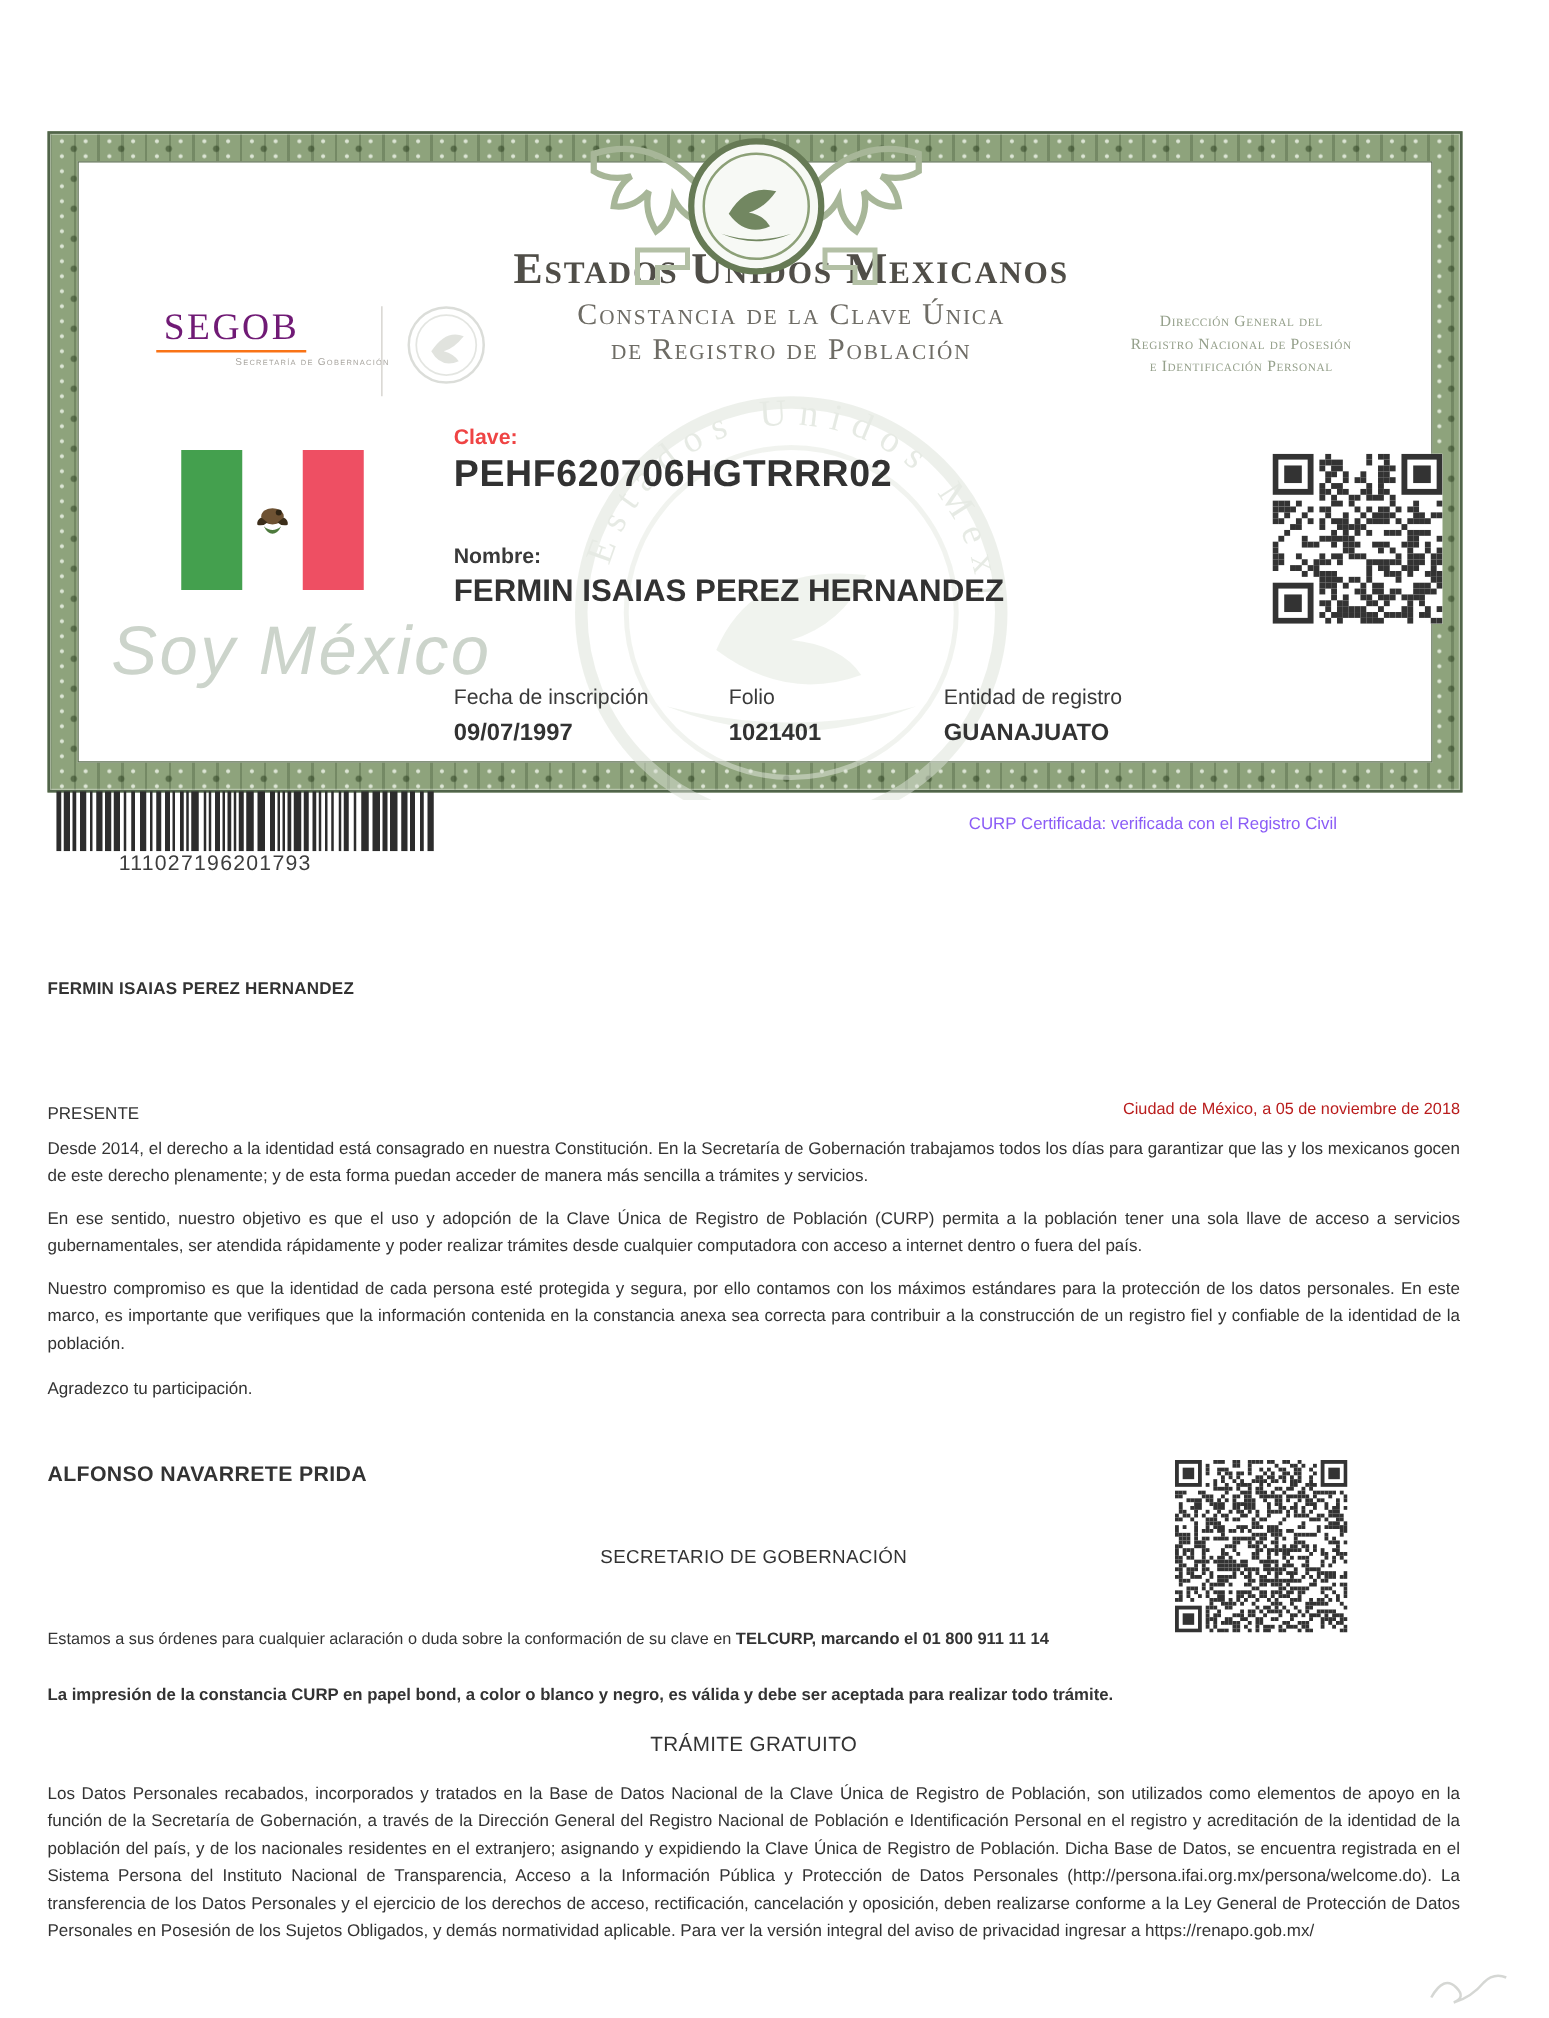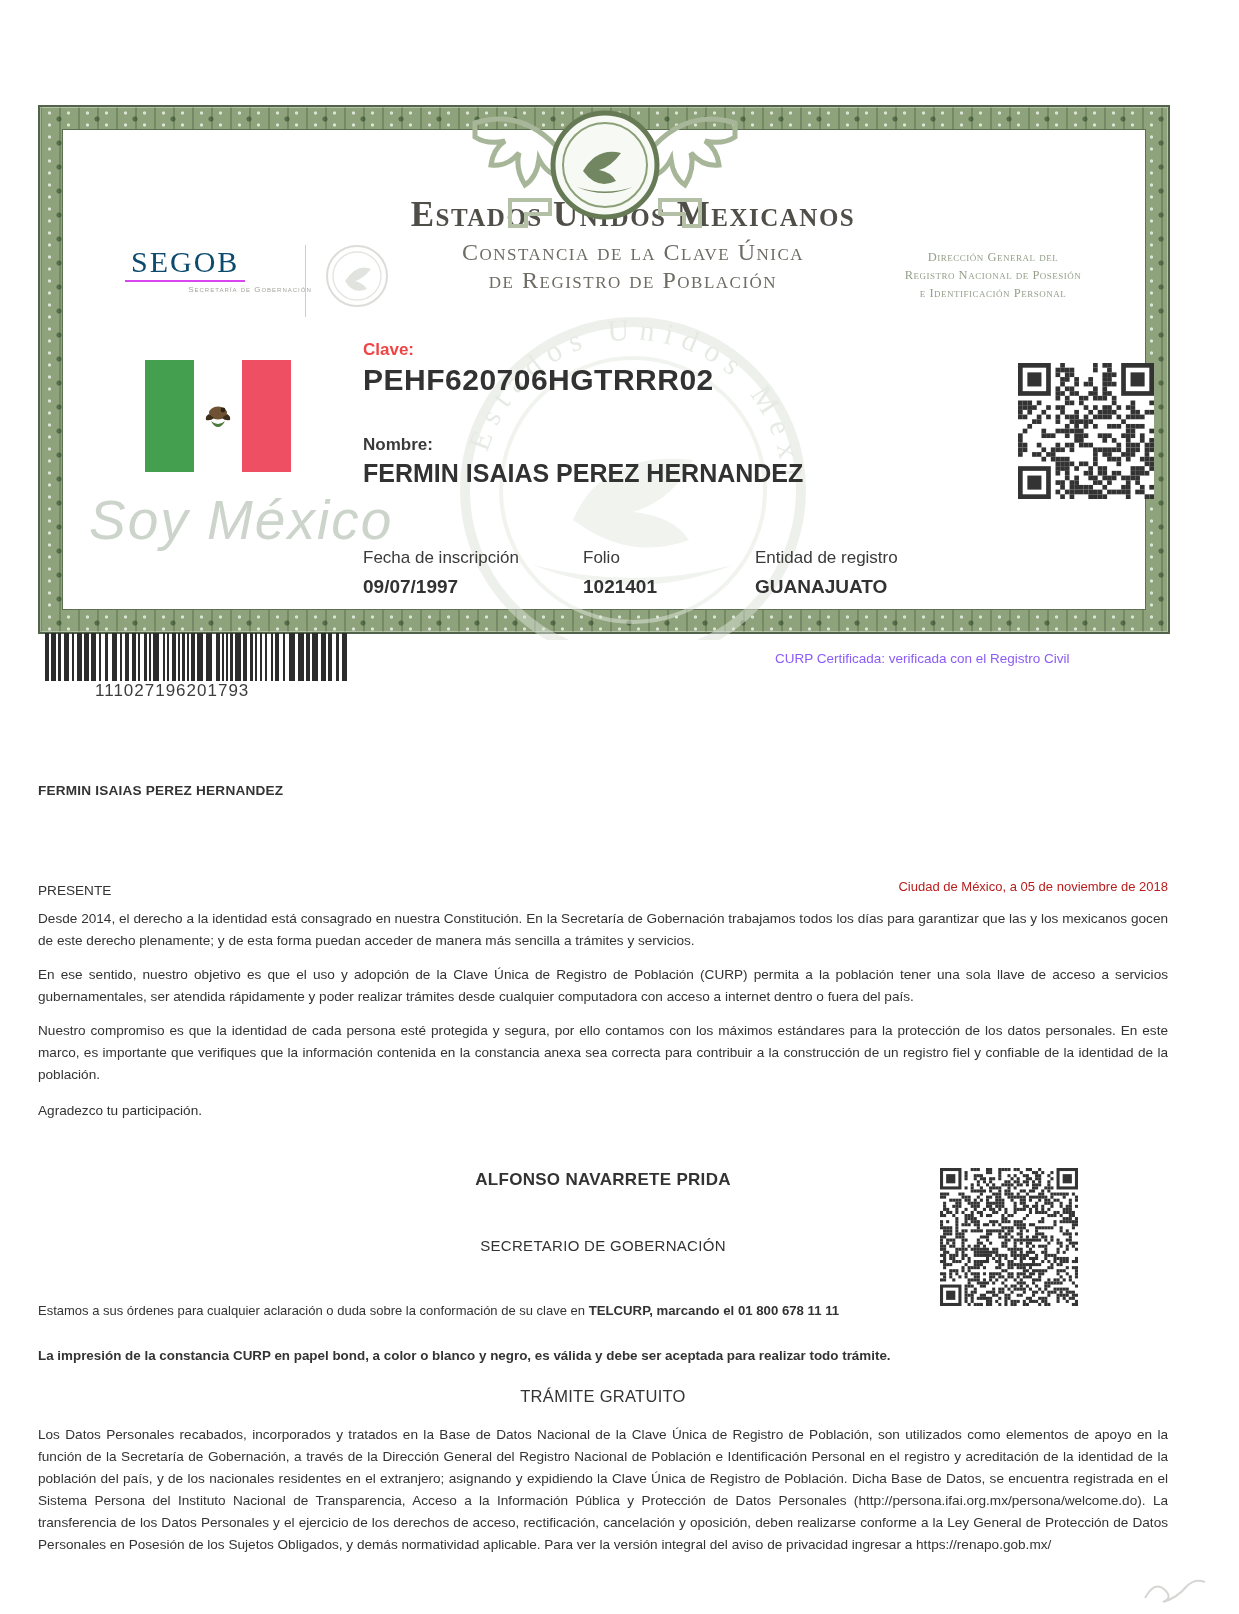--- a/index.html
+++ b/index.html
@@ -13,21 +13,21 @@
           radial-gradient(circle, rgba(46,66,34,.55) 2.2px, transparent 3px),
           radial-gradient(circle, rgba(240,245,235,.8) 1.2px, transparent 2px),
           repeating-linear-gradient(90deg, rgba(50,70,40,.28) 0 2px, transparent 2px 19px);
         background-size:38px 24px, 19px 12px, auto;
         border:2px solid #51644a; box-shadow:inset 0 0 0 1px rgba(255,255,255,.35);}
   .cert-inner{position:absolute;left:22px;top:22px;right:22px;bottom:22px;background:#fff;border:1px solid #5c6f50;}
 
   .seal-top{left:415px;top:-2px;width:300px;height:190px;pointer-events:none;}
 
   .segob{left:62px;top:115px;width:250px;}
-  .segob-name{font-family:"Liberation Serif",serif;font-size:30px;letter-spacing:2px;color:#0c4a6e;border-bottom:2px solid #d946ef;display:inline-block;padding:0 6px 1px;}
+  .segob-name{font-family:"Liberation Serif",serif;font-size:30px;letter-spacing:2px;color:#701a75;border-bottom:2px solid #f97316;display:inline-block;padding:0 6px 1px;}
   .segob-sub{font-size:8px;letter-spacing:1px;color:#a7a49e;margin-top:3px;text-align:center;font-variant:small-caps;}
   .segob-divider{left:180px;top:0px;width:1px;height:72px;background:#cfcdc8;}
   .segob-seal{left:196px;top:-12px;width:72px;height:86px;opacity:.35;}
 
   .title-block{left:220px;top:65px;width:700px;text-align:center;font-family:"Liberation Serif",serif;}
   .title-main{font-size:35px;font-variant:small-caps;letter-spacing:1.5px;color:#504e48;font-weight:bold;}
   .title-sub{font-size:24px;font-variant:small-caps;letter-spacing:1.5px;color:#6e6c65;margin-top:4px;}
   .title-sub2{font-size:24px;font-variant:small-caps;letter-spacing:1.5px;color:#6e6c65;margin-top:1px;}
 
   .dept{left:780px;top:118px;width:300px;text-align:center;font-family:"Liberation Serif",serif;
@@ -65,21 +65,21 @@
   .curp-status{left:775px;top:651px;font-size:13.5px;color:#8b5cf6;}
 
   
   .letter{left:38px;top:780px;width:1130px;font-size:13.6px;line-height:1.62;color:#333;}
   .recipient{font-weight:bold;font-size:13.6px;letter-spacing:.2px;}
   .salutation{margin-top:78px;font-size:13.6px;}
   .dateline{position:absolute;right:0;top:96px;font-size:13px;color:#b91c1c;}
   .para{text-align:justify;margin-top:12px;}
   .p1{margin-top:6px;}
   .closing{margin-top:14px;}
-  .sig-name{margin-top:44px;text-align:center;font-weight:bold;font-size:17px;letter-spacing:.3px;}
+  .sig-name{margin-top:44px;text-align:left;font-weight:bold;font-size:17px;letter-spacing:.3px;}
   .sig-title{margin-top:40px;text-align:center;font-size:15px;letter-spacing:.3px;}
   .contact-line{margin-top:42px;font-size:13px;}
   .contact-line b{font-size:13.2px;}
   .print-notice{margin-top:24px;font-weight:bold;font-size:13.4px;}
   .free-notice{margin-top:16px;text-align:center;font-weight:normal;font-size:16.5px;letter-spacing:.3px;}
   .privacy{margin-top:14px;text-align:justify;}
 
   .scribble{left:1140px;top:1568px;width:70px;height:40px;opacity:.35;}
 </style>
 </head>
@@ -556,21 +556,21 @@
   <div class="para p1">Desde 2014, el derecho a la identidad está consagrado en nuestra Constitución. En la Secretaría de Gobernación trabajamos todos los días para garantizar que las y los mexicanos gocen de este derecho plenamente; y de esta forma puedan acceder de manera más sencilla a trámites y servicios.</div>
   <div class="para">En ese sentido, nuestro objetivo es que el uso y adopción de la Clave Única de Registro de Población (CURP) permita a la población tener una sola llave de acceso a servicios gubernamentales, ser atendida rápidamente y poder realizar trámites desde cualquier computadora con acceso a internet dentro o fuera del país.</div>
   <div class="para">Nuestro compromiso es que la identidad de cada persona esté protegida y segura, por ello contamos con los máximos estándares para la protección de los datos personales. En este marco, es importante que verifiques que la información contenida en la constancia anexa sea correcta para contribuir a la construcción de un registro fiel y confiable de la identidad de la población.</div>
 
   <div class="closing">Agradezco tu participación.</div>
 
   <div class="sig-name">ALFONSO NAVARRETE PRIDA</div>
   <div class="sig-title">SECRETARIO DE GOBERNACIÓN</div>
 
   <div class="contact-line">
-    <span>Estamos a sus órdenes para cualquier aclaración o duda sobre la conformación de su clave en </span><b>TELCURP, marcando el 01 800 678 11 11</b>
+    <span>Estamos a sus órdenes para cualquier aclaración o duda sobre la conformación de su clave en </span><b>TELCURP, marcando el 01 800 911 11 14</b>
   </div>
 
   <div class="print-notice">La impresión de la constancia CURP en papel bond, a color o blanco y negro, es válida y debe ser aceptada para realizar todo trámite.</div>
   <div class="free-notice">TRÁMITE GRATUITO</div>
   <div class="para privacy">Los Datos Personales recabados, incorporados y tratados en la Base de Datos Nacional de la Clave Única de Registro de Población, son utilizados como elementos de apoyo en la función de la Secretaría de Gobernación, a través de la Dirección General del Registro Nacional de Población e Identificación Personal en el registro y acreditación de la identidad de la población del país, y de los nacionales residentes en el extranjero; asignando y expidiendo la Clave Única de Registro de Población. Dicha Base de Datos, se encuentra registrada en el Sistema Persona del Instituto Nacional de Transparencia, Acceso a la Información Pública y Protección de Datos Personales (http://persona.ifai.org.mx/persona/welcome.do). La transferencia de los Datos Personales y el ejercicio de los derechos de acceso, rectificación, cancelación y oposición, deben realizarse conforme a la Ley General de Protección de Datos Personales en Posesión de los Sujetos Obligados, y demás normatividad aplicable. Para ver la versión integral del aviso de privacidad ingresar a https://renapo.gob.mx/</div>
 </div>
 
 <div class="abs qr qr2"><svg width="138" height="138">
       <rect x="30.666666666666668" y="0" width="3.066666666666667" height="3.066666666666667" fill="#333"></rect>
       <rect x="33.733333333333334" y="0" width="3.066666666666667" height="3.066666666666667" fill="#333"></rect>

